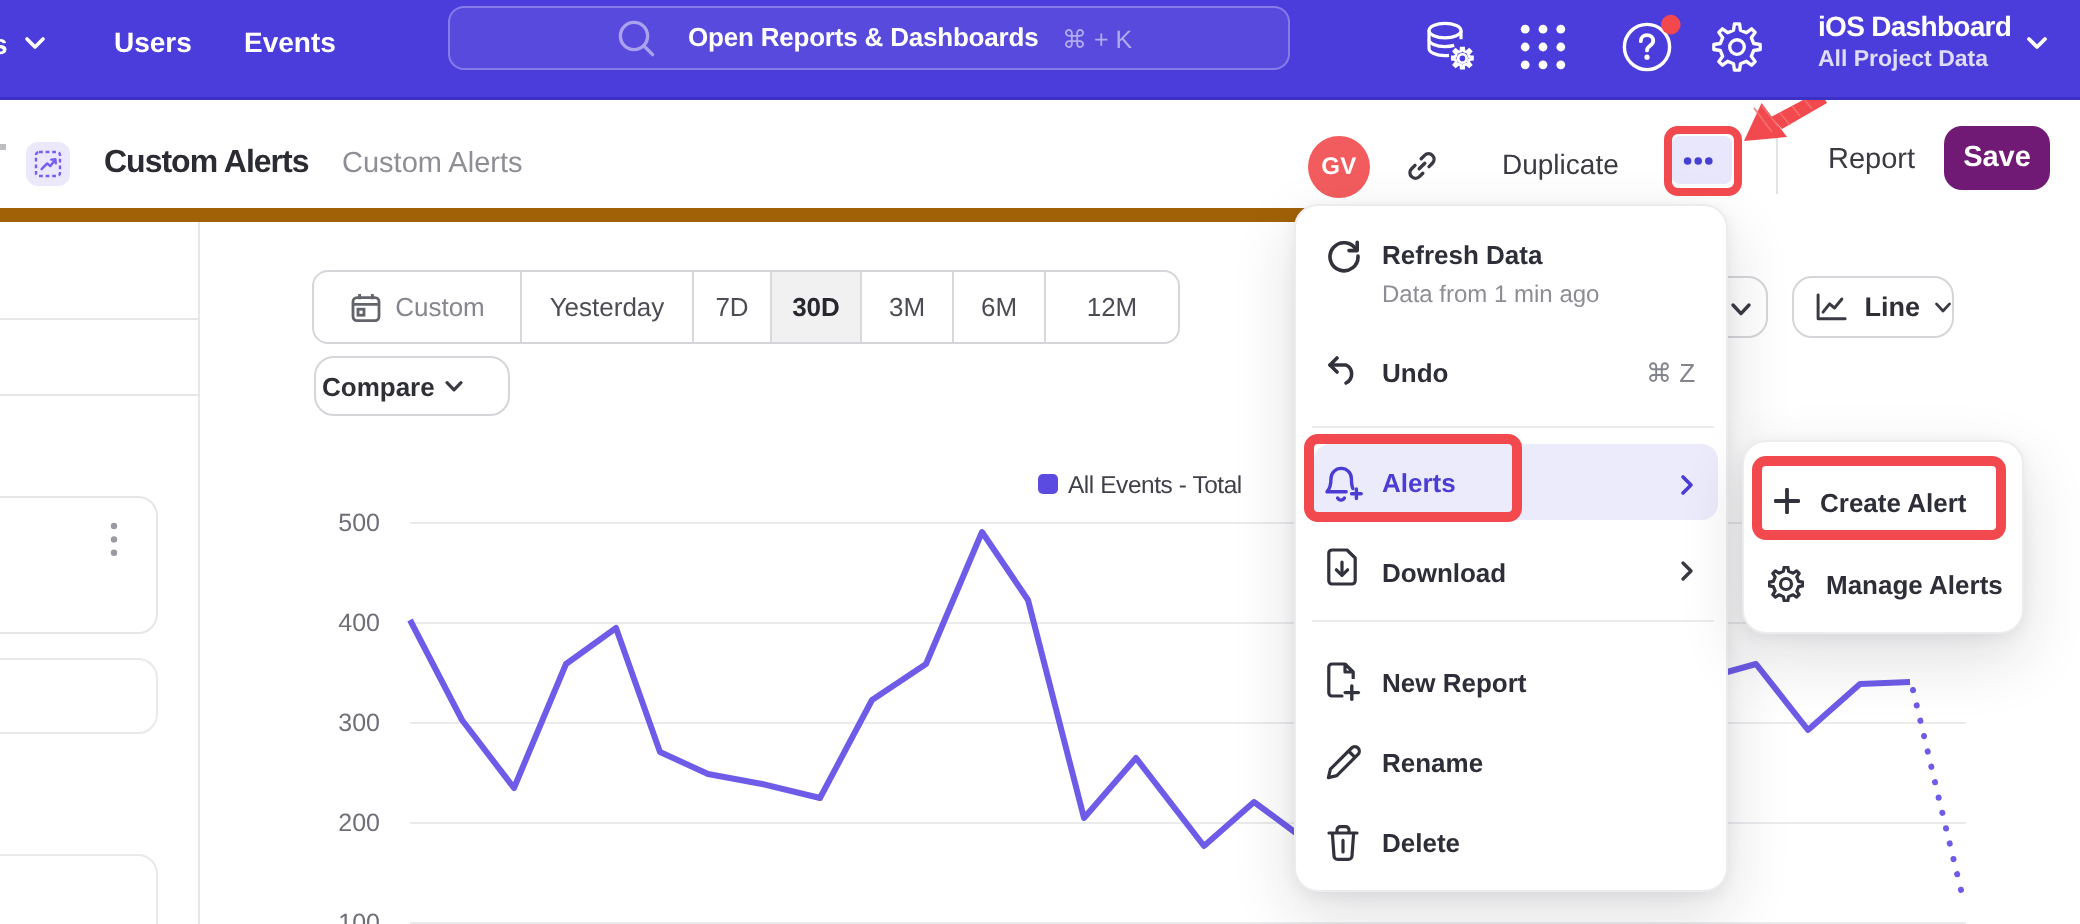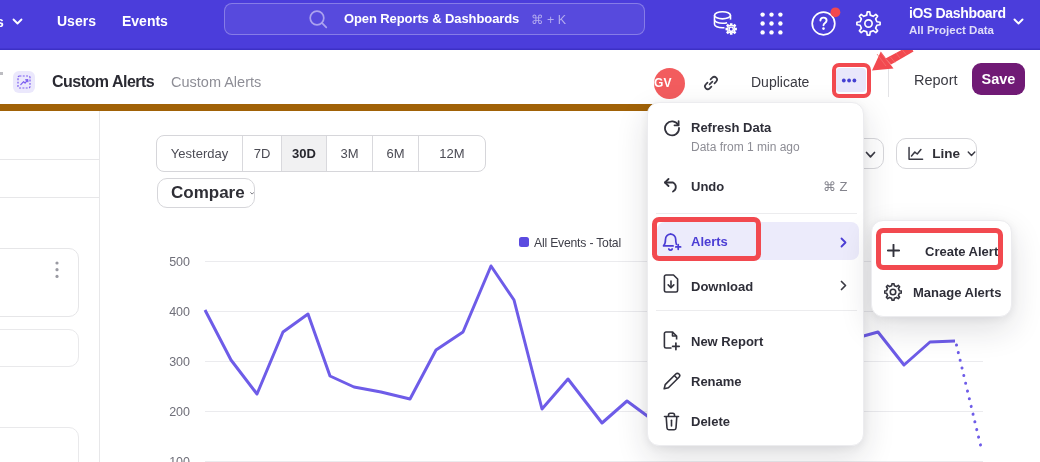--- a/index.html
+++ b/index.html
@@ -53,21 +53,21 @@
     <div class="abs" style="left:0;top:22px;width:3px;height:3px;background:#bdbdc2"></div>
     <div class="abs" style="left:13px;top:21px;width:22px;height:22px;background:#ebe8fc;border-radius:6px">
       <svg width="22" height="22" viewBox="0 0 22 22">
         <rect x="5" y="5" width="12" height="12" rx="1.5" fill="none" stroke="#7a5cf0" stroke-width="1.2" stroke-dasharray="1.9 1.4"></rect>
         <path d="M7.8 13.6 L10.6 10.7 L12.1 12.1 L14.6 8.9 M12.6 8.8 L14.7 8.6 L14.9 10.7" fill="none" stroke="#7a5cf0" stroke-width="1.2" stroke-linecap="round" stroke-linejoin="round"></path>
       </svg>
     </div>
     <div class="abs b" style="left:52px;top:23px;font-size:16px;color:#2b2b33;letter-spacing:-0.5px">Custom Alerts</div>
     <div class="abs" style="left:171px;top:24px;font-size:14.5px;color:#8e8e96">Custom Alerts</div>
 
-    <div class="abs" style="left:654px;top:18px;width:31px;height:31px;border-radius:50%;background:#f25c5e;color:#fff;font-size:12px;font-weight:bold;text-align:left;line-height:31px;letter-spacing:0.2px">GV</div>
+    <div class="abs" style="left:654px;top:18px;width:31px;height:31px;border-radius:50%;background:#f25c5e;color:#fff;font-size:12px;font-weight:bold;text-align:center;line-height:31px;letter-spacing:0.2px">GV</div>
     <svg class="abs" style="left:702px;top:24px" width="18" height="18" viewBox="0 0 18 18">
       <g fill="none" stroke="#3a3a44" stroke-width="1.7" stroke-linecap="round">
         <path d="M7.6 10.4 L10.4 7.6"></path>
         <path d="M8.6 5.4 L10.3 3.7 a2.75 2.75 0 0 1 3.9 3.9 L12.5 9.3"></path>
         <path d="M9.4 12.6 L7.7 14.3 a2.75 2.75 0 0 1 -3.9 -3.9 L5.5 8.7"></path>
       </g>
     </svg>
     <div class="abs" style="left:751px;top:74px;font-size:14px;color:#3a3a42;top:24px">Duplicate</div>
 
     <div class="abs" style="left:836px;top:18px;width:30px;height:24px;background:#e9e7fb;border-radius:4px">
@@ -137,30 +137,40 @@
       </g>
     </svg>
     <div class="abs b" style="left:909px;top:4.5px;font-size:14px;color:#fff;letter-spacing:-0.35px">iOS Dashboard</div>
     <div class="abs b" style="left:909px;top:23.5px;font-size:11.5px;color:rgba(255,255,255,0.82)">All Project Data</div>
     <svg class="abs" style="left:1013px;top:18px" width="11" height="8" viewBox="0 0 11 8">
         <path d="M1.5 1.5 L5.5 5.5 L9.5 1.5" fill="none" stroke="#fff" stroke-width="1.9" stroke-linecap="round" stroke-linejoin="round"></path>
       </svg>
   </div>
 
   <div class="abs" style="left:156px;top:135px;height:37px;border:1px solid #d6d6da;border-radius:8px;background:#fff;display:flex;z-index:4;overflow:hidden;font-size:13px;color:#4c4c55">
+    <div style="width:104px;border-right:1px solid #d9d9dd;display:flex;align-items:center;justify-content:center;color:#86868e">
+      <svg width="16" height="16" viewBox="0 0 16 16" style="margin-right:7px">
+        <g fill="none" stroke="#63636c" stroke-width="1.4">
+          <rect x="1.5" y="2.8" width="13" height="11.5" rx="2"></rect>
+          <line x1="1.5" y1="6.2" x2="14.5" y2="6.2"></line>
+          <line x1="4.8" y1="1" x2="4.8" y2="3.6"></line>
+            <line x1="11.2" y1="1" x2="11.2" y2="3.6"></line>
+          <rect x="4" y="8.6" width="3" height="3"></rect>
+        </g>
+      </svg>Custom</div>
     <div style="width:86px;border-right:1px solid #d9d9dd;display:flex;align-items:center;justify-content:center">Yesterday</div>
     <div style="width:39px;border-right:1px solid #d9d9dd;display:flex;align-items:center;justify-content:center">7D</div>
     <div style="width:45px;border-right:1px solid #d9d9dd;display:flex;align-items:center;justify-content:center;background:#f1f1f2;font-weight:bold;color:#27272e">30D</div>
     <div style="width:46px;border-right:1px solid #d9d9dd;display:flex;align-items:center;justify-content:center">3M</div>
     <div style="width:46px;border-right:1px solid #d9d9dd;display:flex;align-items:center;justify-content:center">6M</div>
     <div style="width:66px;display:flex;align-items:center;justify-content:center">12M</div>
   </div>
 
   <div class="abs" style="left:157px;top:178px;width:98px;height:30px;border:1px solid #d6d6da;border-radius:10px;background:#fff;display:flex;align-items:center;z-index:4">
-    <span class="b" style="font-size:17px;color:#2f2f36;margin-left:13px">Compare</span>
+    <span class="b" style="font-size:13px;color:#2f2f36;margin-left:3px">Compare</span>
     <svg style="margin-left:5px" width="10" height="7" viewBox="0 0 10 7">
         <path d="M1.5 1.3 L5 4.9 L8.5 1.3" fill="none" stroke="#3a3a44" stroke-width="1.6" stroke-linecap="round" stroke-linejoin="round"></path>
       </svg>
   </div>
 
   <div class="abs" style="left:790px;top:138px;width:94px;height:31px;border:1px solid #d6d6da;border-radius:10px;background:#fff;z-index:4">
     <svg class="abs" style="left:74px;top:12px" width="11" height="8" viewBox="0 0 11 8">
         <path d="M1.5 1.5 L5.5 5.8 L9.5 1.5" fill="none" stroke="#3a3a44" stroke-width="1.7" stroke-linecap="round" stroke-linejoin="round"></path>
       </svg>
   </div>
@@ -248,21 +258,21 @@
     <div class="abs b" style="left:43px;top:311px;font-size:13px;color:#2e2e38">Delete</div>
   </div>
 
   <div class="abs" style="left:871px;top:220px;width:141px;height:97px;background:#fff;border-radius:12px;border:1px solid #ececef;box-shadow:0 12px 32px rgba(25,25,40,0.14),0 2px 8px rgba(25,25,40,0.06);z-index:11">
     <svg class="abs" style="left:15px;top:23px" width="13" height="13" viewBox="0 0 13 13">
       <g stroke="#32323c" stroke-width="1.9" stroke-linecap="round">
           <line x1="6.5" y1="0.8" x2="6.5" y2="12.2"></line>
           <line x1="0.8" y1="6.5" x2="12.2" y2="6.5"></line>
         </g>
     </svg>
-    <div class="abs b" style="left:53px;top:23px;font-size:13px;color:#2e2e38">Create Alert</div>
+    <div class="abs b" style="left:38px;top:23px;font-size:13px;color:#2e2e38">Create Alert</div>
     <svg class="abs" style="left:12px;top:62px" width="18" height="18" viewBox="0 0 17 17">
       <g fill="none" stroke="#32323c" stroke-width="1.5" stroke-linejoin="round">
         <circle cx="8.5" cy="8.5" r="2.6"></circle>
         <path d="M7.25 2.53 L7.64 0.55 L9.36 0.55 L9.75 2.53 L11.84 3.40 L13.51 2.27 L14.73 3.49 L13.60 5.16 L14.47 7.25 L16.45 7.64 L16.45 9.36 L14.47 9.75 L13.60 11.84 L14.73 13.51 L13.51 14.73 L11.84 13.60 L9.75 14.47 L9.36 16.45 L7.64 16.45 L7.25 14.47 L5.16 13.60 L3.49 14.73 L2.27 13.51 L3.40 11.84 L2.53 9.75 L0.55 9.36 L0.55 7.64 L2.53 7.25 L3.40 5.16 L2.27 3.49 L3.49 2.27 L5.16 3.40 Z"></path>
       </g>
     </svg>
     <div class="abs b" style="left:41px;top:64px;font-size:13px;color:#2e2e38">Manage Alerts</div>
   </div>
 
   <div class="abs" style="left:832px;top:63px;width:39px;height:35px;border:4px solid #f2494f;border-radius:7px;z-index:12"></div>

